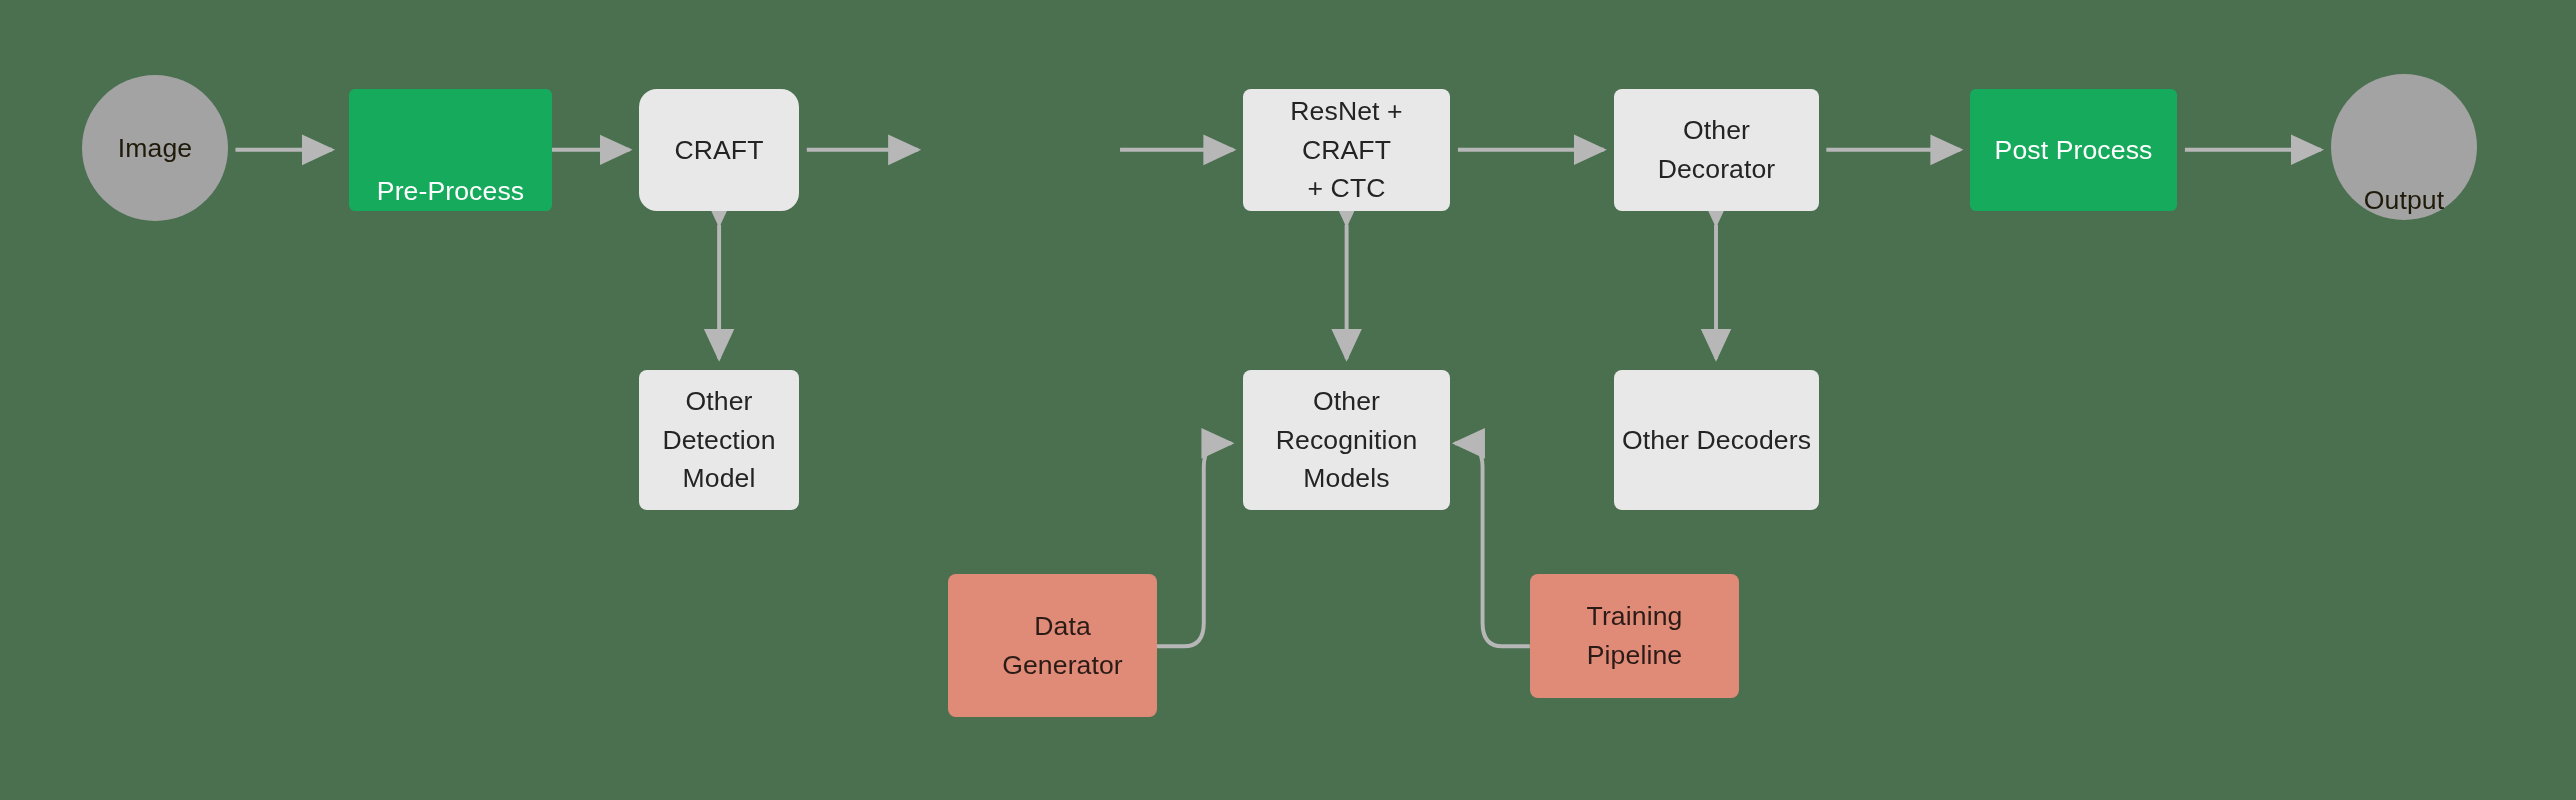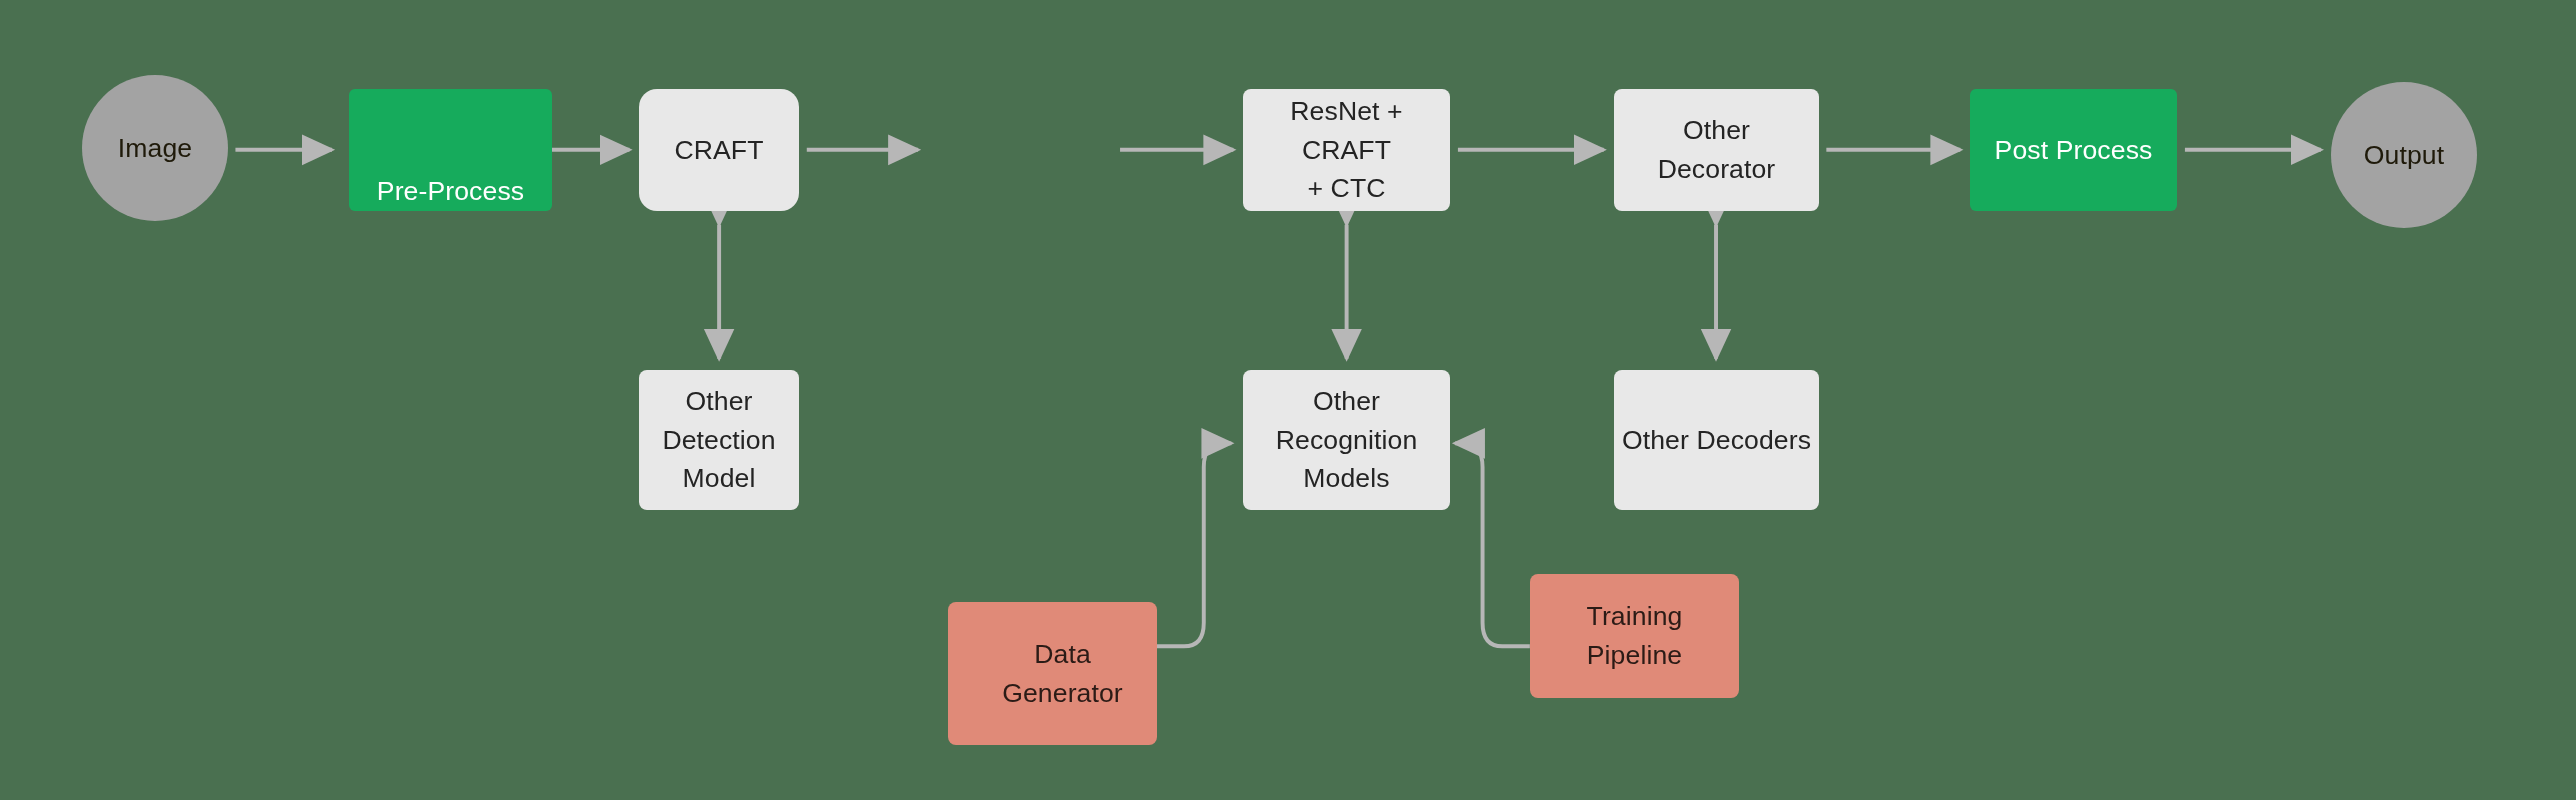--- a/index.html
+++ b/index.html
@@ -113,41 +113,41 @@
 
   <div class="node shape-rect-grey" style="left:1614px; top:89px; width:205px; height:122px;">
     <span class="node-label">Other
 Decorator</span>
   </div>
 
   <div class="node shape-rect-green" style="left:1970px; top:89px; width:207px; height:122px;">
     <span class="node-label">Post Process</span>
   </div>
 
-  <div class="node shape-circle" style="left:2331px; top:82px; width:146px; height:146px;">
+  <div class="node shape-circle" style="left:2331px; top:74px; width:146px; height:146px;align-items:flex-end;">
     <span class="node-label">Output</span>
   </div>
 
   <div class="node shape-rect-grey" style="left:639px; top:370px; width:160px; height:140px;">
     <span class="node-label">Other
 Detection
 Model</span>
   </div>
 
   <div class="node shape-rect-grey" style="left:1243px; top:370px; width:207px; height:140px;">
     <span class="node-label">Other
 Recognition
 Models</span>
   </div>
 
   <div class="node shape-rect-grey" style="left:1614px; top:370px; width:205px; height:140px;">
     <span class="node-label">Other Decoders</span>
   </div>
 
-  <div class="node shape-rect-salmon" style="left:948px; top:602px; width:209px; height:143px;padding-left:20px;">
+  <div class="node shape-rect-salmon" style="left:948px; top:574px; width:209px; height:143px;padding-left:20px;">
     <span class="node-label">Data Generator</span>
   </div>
 
   <div class="node shape-rect-salmon" style="left:1530px; top:574px; width:209px; height:124px;">
     <span class="node-label">Training
 Pipeline</span>
   </div>
 
 </div>
 

